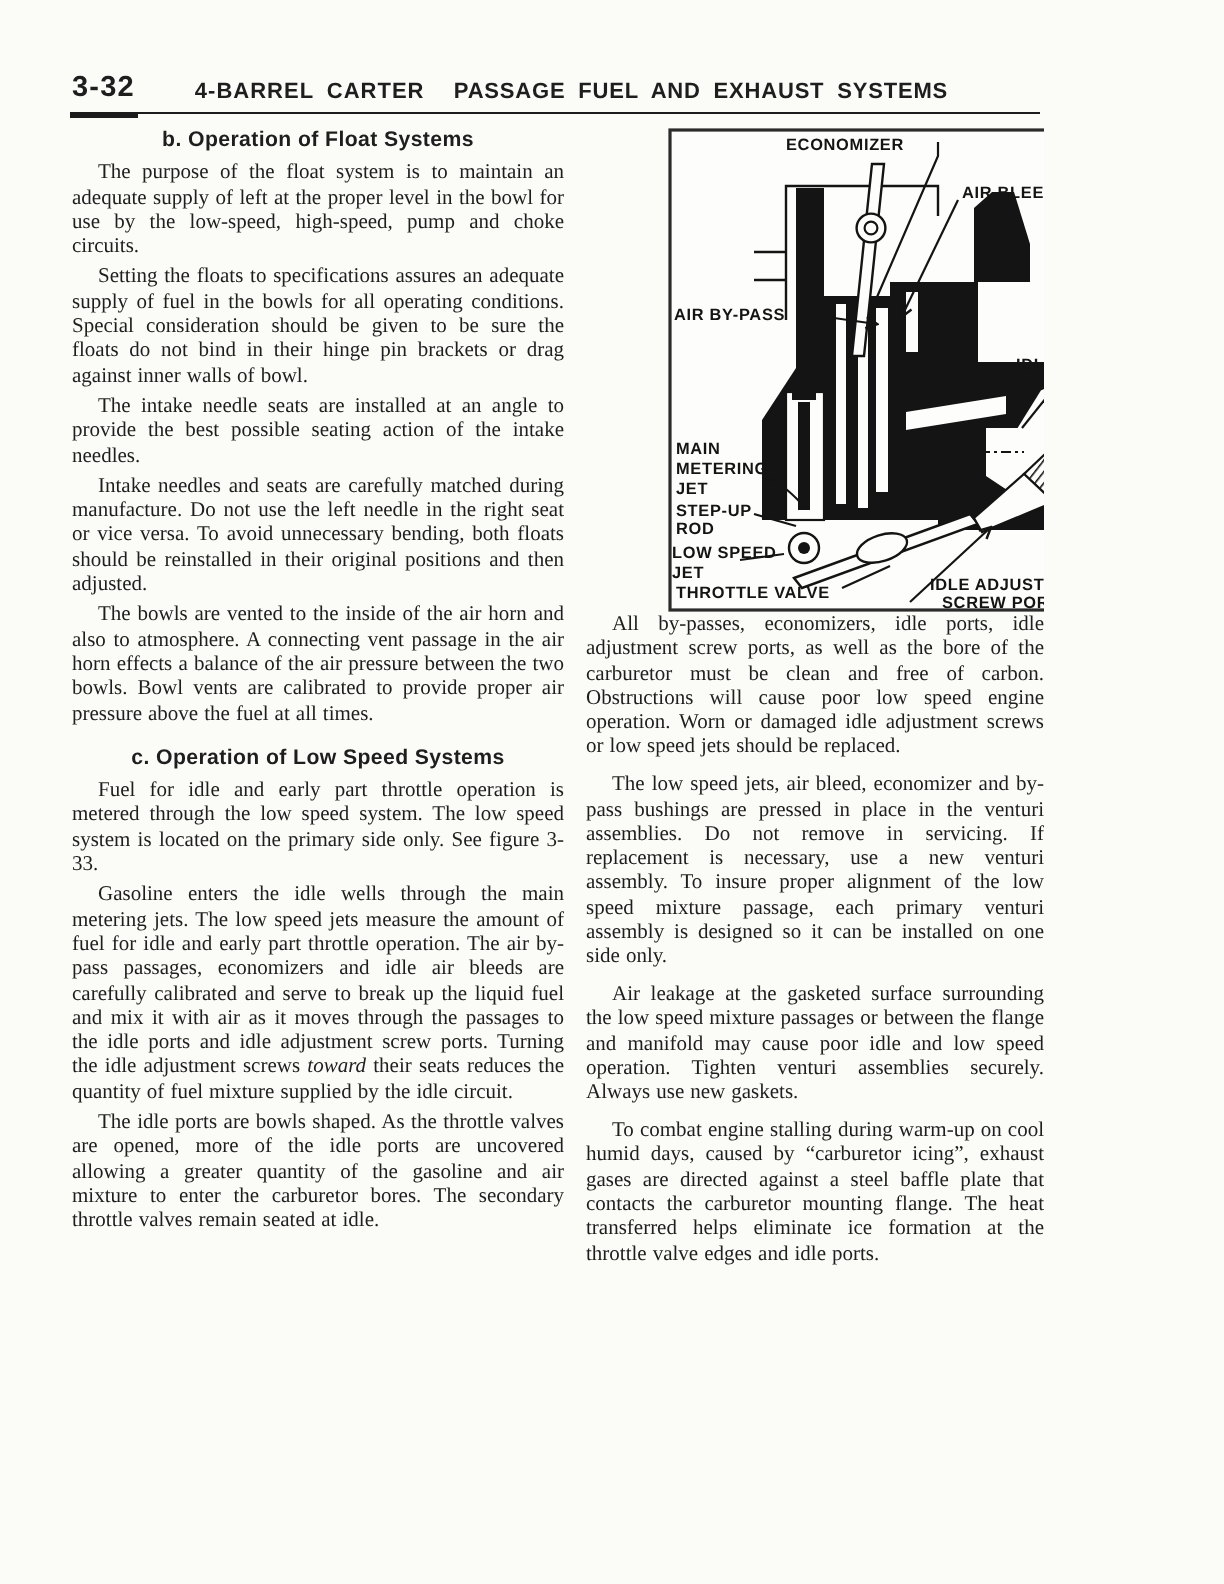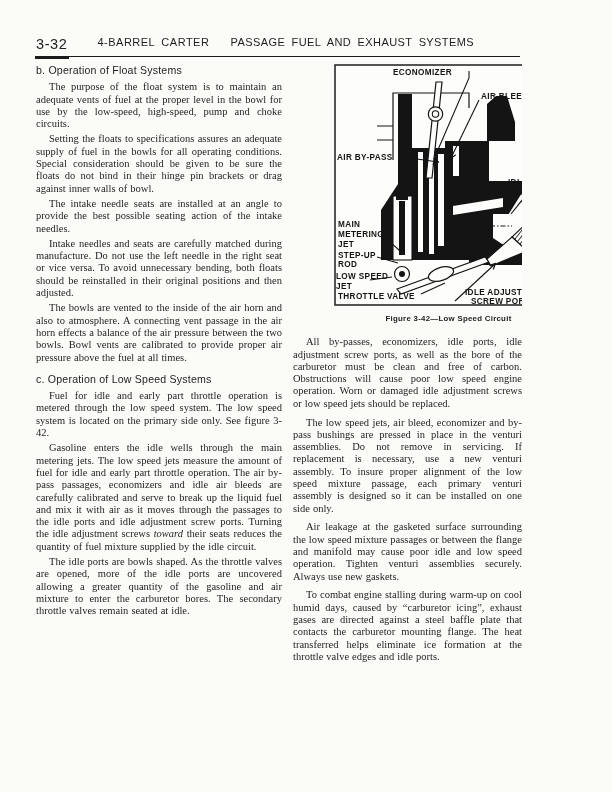--- a/index.html
+++ b/index.html
@@ -4,40 +4,40 @@
 <style>
   html,body{margin:0;padding:0;background:#888;}
   .page{
     position:relative;width:612px;height:792px;margin:0 auto;
     background:#fbfbf8;color:#1e1e1e;overflow:hidden;
     font-family:"Liberation Serif", serif;
   }
   
   .header{
     position:absolute;left:36px;top:36px;width:484px;
-    display:flex;align-items:flex-start;
+    display:flex;align-items:flex-end;
     border-bottom:1.6px solid #1b1b1b;padding-bottom:4px;
-    font-family:"Liberation Sans", sans-serif;font-weight:normal;
+    font-family:"Liberation Sans", sans-serif;font-weight:bold;
   }
   .pagenum{font-size:14.5px;letter-spacing:.6px;position:relative;}
   .pagenum::after{
     content:"";position:absolute;left:-1px;right:-2px;bottom:-6.5px;
     height:3px;background:#1b1b1b;
   }
   .section{margin-left:30px;font-size:11px;letter-spacing:.5px;word-spacing:3px;}
   .title{margin-left:auto;margin-right:46px;font-size:11px;letter-spacing:.4px;word-spacing:3px;}
   
   .col{position:absolute;top:64px;font-size:10.5px;line-height:12.3px;text-align:justify;}
   .col-left{left:36px;width:246px;height:678px;overflow:hidden;}
   .col-right{left:293px;width:229px;height:690px;overflow:hidden;text-align:left;}
   .col p{margin:0 0 3px;text-indent:13px;word-spacing:.4px;}
   .col-right .paras p{margin:0 0 6.5px;text-align:justify;}
   h3{
-    font-family:"Liberation Sans", sans-serif;font-weight:normal;
-    font-size:10.6px;letter-spacing:.2px;margin:0 0 5px;text-align:left;
+    font-family:"Liberation Sans", sans-serif;font-weight:bold;
+    font-size:10.6px;letter-spacing:.2px;margin:0 0 5px;text-align:center;
   }
   h3.second{margin-top:9px;}
   
   .figure{width:229px;padding-left:41px;}
   .figure svg{display:block;}
   .fig-caption{
     margin-top:6px;margin-bottom:11px;text-align:center;
     font-family:"Liberation Sans", sans-serif;font-weight:bold;
     font-size:7.8px;letter-spacing:.3px;color:#222;
   }
@@ -53,27 +53,27 @@
 <div class="page">
 
   <div class="header">
     <span class="pagenum">3-32</span>
     <span class="section">4-BARREL CARTER</span>
     <span class="title">PASSAGE FUEL AND EXHAUST SYSTEMS</span>
   </div>
 
   <div class="col col-left">
     <h3>b. Operation of Float Systems</h3>
-    <p>The purpose of the float system is to maintain an adequate vents of fuel at the proper level in the bowl for use by the low-speed, high-speed, pump and choke circuits.</p>
+    <p>The purpose of the float system is to maintain an adequate supply of left at the proper level in the bowl for use by the low-speed, high-speed, pump and choke circuits.</p>
     <p>Setting the floats to specifications assures an adequate supply of fuel in the bowls for all operating conditions. Special consideration should be given to be sure the floats do not bind in their hinge pin brackets or drag against inner walls of bowl.</p>
     <p>The intake needle seats are installed at an angle to provide the best possible seating action of the intake needles.</p>
     <p>Intake needles and seats are carefully matched during manufacture. Do not use the left needle in the right seat or vice versa. To avoid unnecessary bending, both floats should be reinstalled in their original positions and then adjusted.</p>
     <p>The bowls are vented to the inside of the air horn and also to atmosphere. A connecting vent passage in the air horn effects a balance of the air pressure between the two bowls. Bowl vents are calibrated to provide proper air pressure above the fuel at all times.</p>
     <h3 class="second">c. Operation of Low Speed Systems</h3>
-    <p>Fuel for idle and early part throttle operation is metered through the low speed system. The low speed system is located on the primary side only. See figure 3-42.</p>
+    <p>Fuel for idle and early part throttle operation is metered through the low speed system. The low speed system is located on the primary side only. See figure 3-33.</p>
     <p><span>Gasoline enters the idle wells through the main metering jets. The low speed jets measure the amount of fuel for idle and early part throttle operation. The air by-pass passages, economizers and idle air bleeds are carefully calibrated and serve to break up the liquid fuel and mix it with air as it moves through the passages to the idle ports and idle adjustment screw ports. Turning the idle adjustment screws </span><i>toward</i><span> their seats reduces the quantity of fuel mixture supplied by the idle circuit.</span></p>
     <p>The idle ports are bowls shaped. As the throttle valves are opened, more of the idle ports are uncovered allowing a greater quantity of the gasoline and air mixture to enter the carburetor bores. The secondary throttle valves remain seated at idle.</p>
   </div>
 
   <div class="col col-right">
 
     <div class="figure">
       <svg width="229" height="243" viewBox="293 66 229 243">
         <defs>
           <pattern id="hatch" width="3.5" height="3.5" patternUnits="userSpaceOnUse" patternTransform="rotate(38)">
@@ -159,21 +159,20 @@
         <text class="fig-label" x="297" y="260">STEP-UP</text>
         <text class="fig-label" x="297" y="269">ROD</text>
         <text class="fig-label" x="295" y="281">LOW SPEED</text>
         <text class="fig-label" x="295" y="291">JET</text>
         <text class="fig-label" x="297" y="301">THROTTLE VALVE</text>
         <text class="fig-label small" x="496" y="256">IDLE</text>
         <text class="fig-label small" x="496" y="265">PORT</text>
         <text class="fig-label" x="424" y="297">IDLE ADJUSTMENT</text>
         <text class="fig-label" x="430" y="306">SCREW PORT</text>
       </svg>
-      <div class="fig-caption">Figure 3-42—Low Speed Circuit</div>
     </div>
 
     <div class="paras">
       <p>All by-passes, economizers, idle ports, idle adjustment screw ports, as well as the bore of the carburetor must be clean and free of carbon. Obstructions will cause poor low speed engine operation. Worn or damaged idle adjustment screws or low speed jets should be replaced.</p>
       <p>The low speed jets, air bleed, economizer and by-pass bushings are pressed in place in the venturi assemblies. Do not remove in servicing. If replacement is necessary, use a new venturi assembly. To insure proper alignment of the low speed mixture passage, each primary venturi assembly is designed so it can be installed on one side only.</p>
       <p>Air leakage at the gasketed surface surrounding the low speed mixture passages or between the flange and manifold may cause poor idle and low speed operation. Tighten venturi assemblies securely. Always use new gaskets.</p>
       <p>To combat engine stalling during warm-up on cool humid days, caused by “carburetor icing”, exhaust gases are directed against a steel baffle plate that contacts the carburetor mounting flange. The heat transferred helps eliminate ice formation at the throttle valve edges and idle ports.</p>
     </div>
   </div>
 

